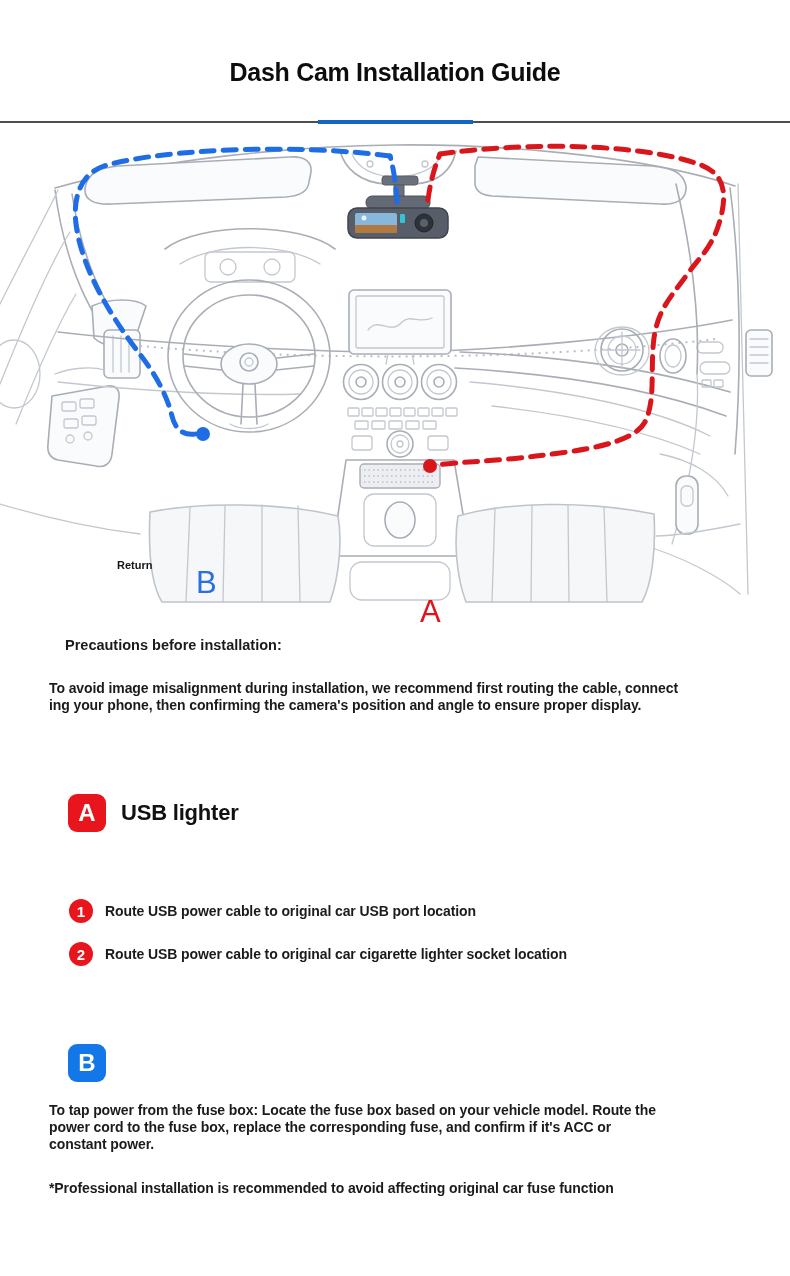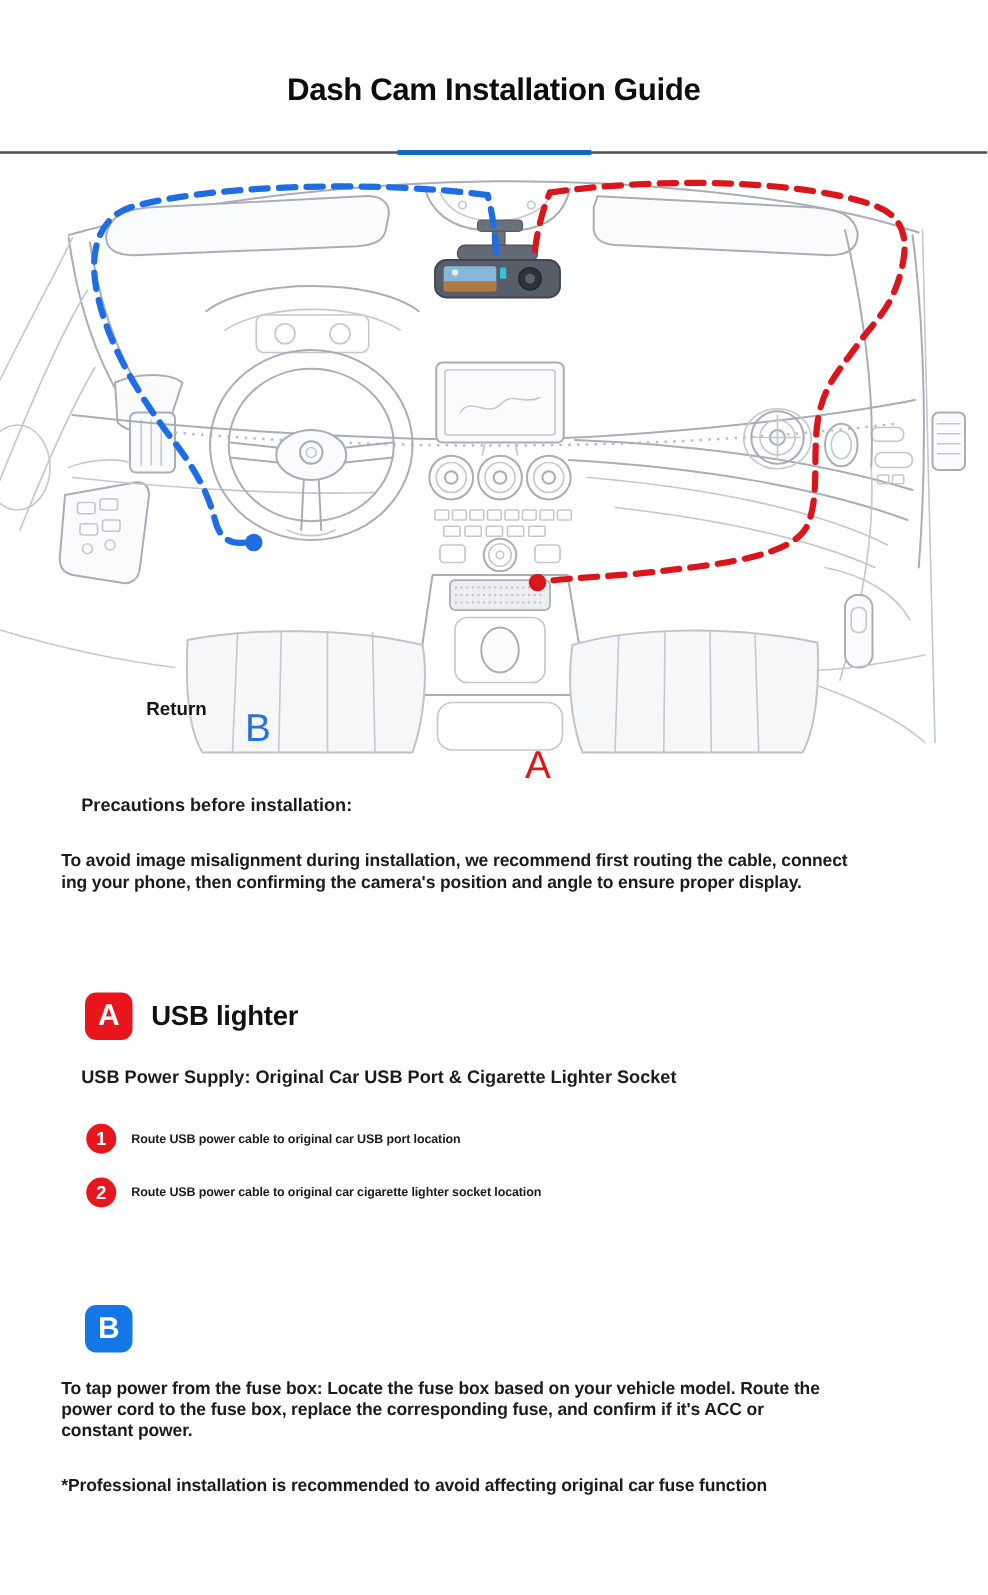--- a/index.html
+++ b/index.html
@@ -9,36 +9,36 @@
   }
   .title{
     position:absolute;top:58px;left:0;width:790px;text-align:center;margin:0;
     font-size:25px;font-weight:bold;letter-spacing:-0.3px;color:#0d0d0d;
   }
   .divider{position:absolute;top:121px;left:0;width:790px;height:0;border-top:2px solid #4e4e4e;}
   .divider-accent{position:absolute;left:318px;top:-3px;width:155px;height:4px;background:#1565c4;display:block;}
   .diagram{position:absolute;top:124px;left:0;width:790px;height:482px;}
   .diagram svg{display:block;}
   .lbl{position:absolute;line-height:1;}
-  .lbl-return{left:117px;top:436px;font-size:15px;font-weight:bold;color:#151515;}
+  .lbl-return{left:117px;top:436px;font-size:11px;font-weight:bold;color:#151515;}
   .lbl-b{left:196px;top:443px;font-size:31px;color:#2a6fdd;font-weight:400;}
   .lbl-a{left:420px;top:472px;font-size:31px;color:#e0151c;font-weight:400;}
   .txt-head{position:absolute;left:65px;margin:0;font-size:14.5px;font-weight:bold;}
   .txt-body{position:absolute;left:49px;width:665px;margin:0;font-size:14px;font-weight:bold;
     line-height:17px;white-space:pre-line;letter-spacing:-0.1px;}
   .sec-head{position:absolute;left:68px;display:flex;align-items:center;gap:15px;}
   .badge{width:38px;height:38px;border-radius:9px;display:flex;align-items:center;justify-content:center;
     color:#fff;font-size:24px;font-weight:bold;}
   .badge-red{background:#e8161c;}
   .badge-blue{background:#1377e8;}
   .sec-title{font-size:22px;font-weight:600;color:#111;letter-spacing:-0.2px;}
   .step{position:absolute;left:69px;display:flex;align-items:center;gap:12px;}
   .step-num{width:24px;height:24px;border-radius:50%;background:#e8161c;color:#fff;
     display:flex;align-items:center;justify-content:center;font-size:15px;font-weight:bold;flex:0 0 24px;}
-  .step-text{font-size:10px;font-weight:bold;letter-spacing:-0.1px;}
+  .step-text{font-size:14px;font-weight:bold;letter-spacing:-0.1px;}
   
   .ln{fill:none;stroke:#a9aeb6;stroke-width:1.6;stroke-linecap:round;stroke-linejoin:round;}
   .lnl{fill:none;stroke:#c3c8cf;stroke-width:1.3;stroke-linecap:round;}
   .pf{fill:#fafbfc;stroke:#a9aeb6;stroke-width:1.6;stroke-linejoin:round;}
   .seat{fill:#f6f7f9;stroke:#bfc4cb;stroke-width:1.6;stroke-linejoin:round;}
   .stitch{fill:none;stroke:#b9bec6;stroke-width:2;stroke-dasharray:2 5;}
   .route{fill:none;stroke-width:5;stroke-linecap:round;stroke-dasharray:13 9;}
   .route-blue{stroke:#1e6de4;}
   .route-red{stroke:#da161d;}
 </style>
@@ -207,21 +207,20 @@
   </div>
 
   <p class="txt-head" style="top:637px;">Precautions before installation:</p>
   <p class="txt-body" style="top:680px;">To avoid image misalignment during installation, we recommend first routing the cable, connect
 ing your phone, then confirming the camera's position and angle to ensure proper display.</p>
 
   <div class="sec-head" style="top:794px;">
     <span class="badge badge-red">A</span>
     <span class="sec-title">USB lighter</span>
   </div>
-  <p class="txt-head" style="top:854px;">USB Power Supply: Original Car USB Port &amp; Cigarette Lighter Socket</p>
 
   <div class="step" style="top:899px;">
     <span class="step-num">1</span>
     <span class="step-text">Route USB power cable to original car USB port location</span>
   </div>
   <div class="step" style="top:942px;">
     <span class="step-num">2</span>
     <span class="step-text">Route USB power cable to original car cigarette lighter socket location</span>
   </div>
 

